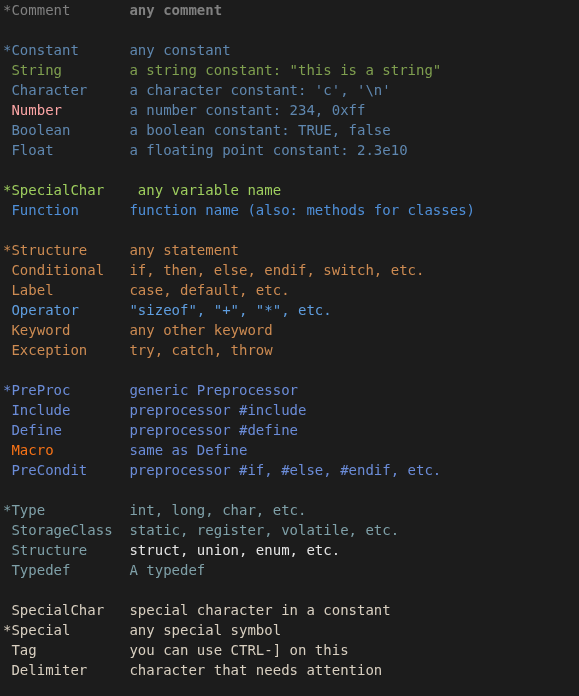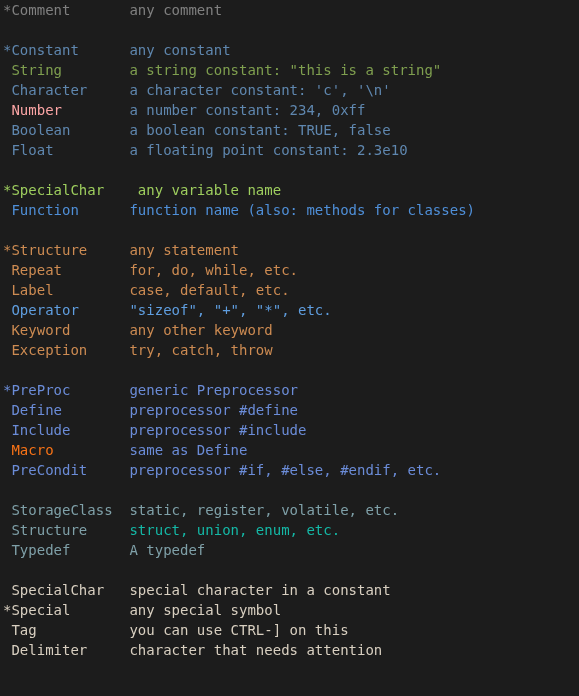--- a/index.html
+++ b/index.html
@@ -35,47 +35,48 @@
   .line.blank {
     height: 20px;
   }
   .seg { white-space: pre; margin-top: 12px; }
 </style>
 </head>
 <body>
 
 <div id="terminal">
   <div id="lines-root">
-      <div class="line"><span class="seg" style="color: rgb(128, 128, 128);">*Comment       </span><span class="seg" style="color: rgb(128, 128, 128);">any comment</span></div>
+      <div class="line"><span class="seg" style="color: rgb(128, 128, 128);">*Comment       </span><span class="seg" style="color: rgb(128, 128, 128); font-weight: bold;">any comment</span></div>
       <div class="line blank">&nbsp;</div>
       <div class="line"><span class="seg" style="color: rgb(95, 135, 175);">*Constant      </span><span class="seg" style="color: rgb(95, 135, 175);">any constant</span></div>
       <div class="line"><span class="seg" style="color: rgb(127, 159, 79);"> String        </span><span class="seg" style="color: rgb(127, 159, 79);">a string constant: "this is a string"</span></div>
       <div class="line"><span class="seg" style="color: rgb(95, 135, 175);"> Character     </span><span class="seg" style="color: rgb(95, 135, 175);">a character constant: 'c', '\n'</span></div>
       <div class="line"><span class="seg" style="color: #fca5a5;"> Number        </span><span class="seg" style="color: rgb(95, 135, 175);">a number constant: 234, 0xff</span></div>
       <div class="line"><span class="seg" style="color: rgb(95, 135, 175);"> Boolean       </span><span class="seg" style="color: rgb(95, 135, 175);">a boolean constant: TRUE, false</span></div>
       <div class="line"><span class="seg" style="color: rgb(95, 135, 175);"> Float         </span><span class="seg" style="color: rgb(95, 135, 175);">a floating point constant: 2.3e10</span></div>
       <div class="line blank">&nbsp;</div>
       <div class="line"><span class="seg" style="color: rgb(158, 206, 94);">*SpecialChar    </span><span class="seg" style="color: rgb(158, 206, 94);">any variable name</span></div>
       <div class="line"><span class="seg" style="color: rgb(79, 143, 216);"> Function      </span><span class="seg" style="color: rgb(79, 143, 216);">function name (also: methods for classes)</span></div>
       <div class="line blank">&nbsp;</div>
       <div class="line"><span class="seg" style="color: rgb(205, 139, 82);">*Structure     </span><span class="seg" style="color: rgb(205, 139, 82);">any statement</span></div>
-      <div class="line"><span class="seg" style="color: rgb(205, 139, 82);"> Repeat        </span><span class="seg" style="color: rgb(205, 139, 82);">for, do, while, etc.</span></div>
+      <div class="line"><span class="seg" style="color: rgb(205, 139, 82);"> Conditional   </span><span class="seg" style="color: rgb(205, 139, 82);">if, then, else, endif, switch, etc.</span></div>
       <div class="line"><span class="seg" style="color: rgb(205, 139, 82);"> Label         </span><span class="seg" style="color: rgb(205, 139, 82);">case, default, etc.</span></div>
       <div class="line"><span class="seg" style="color: rgb(95, 158, 224);"> Operator      </span><span class="seg" style="color: rgb(95, 158, 224);">"sizeof", "+", "*", etc.</span></div>
       <div class="line"><span class="seg" style="color: rgb(205, 139, 82); text-align: right;"> Keyword       </span><span class="seg" style="color: rgb(205, 139, 82);">any other keyword</span></div>
       <div class="line"><span class="seg" style="color: rgb(205, 139, 82);"> Exception     </span><span class="seg" style="color: rgb(205, 139, 82);">try, catch, throw</span></div>
       <div class="line blank">&nbsp;</div>
       <div class="line"><span class="seg" style="color: rgb(107, 140, 216);">*PreProc       </span><span class="seg" style="color: rgb(107, 140, 216);">generic Preprocessor</span></div>
+      <div class="line"><span class="seg" style="color: rgb(107, 140, 216);"> Include       </span><span class="seg" style="color: rgb(107, 140, 216);">preprocessor #include</span></div>
       <div class="line"><span class="seg" style="color: rgb(107, 140, 216);"> Define        </span><span class="seg" style="color: rgb(107, 140, 216);">preprocessor #define</span></div>
-      <div class="line"><span class="seg" style="color: rgb(107, 140, 216);"> Include       </span><span class="seg" style="color: rgb(107, 140, 216);">preprocessor #include</span></div>
       <div class="line"><span class="seg" style="color: #f97316;"> Macro         </span><span class="seg" style="color: rgb(107, 140, 216);">same as Define</span></div>
       <div class="line"><span class="seg" style="color: rgb(107, 140, 216);"> PreCondit     </span><span class="seg" style="color: rgb(107, 140, 216);">preprocessor #if, #else, #endif, etc.</span></div>
       <div class="line blank">&nbsp;</div>
+      <div class="line"><span class="seg" style="color: rgb(127, 160, 168);">*Type          </span><span class="seg" style="color: rgb(127, 160, 168);">int, long, char, etc.</span></div>
       <div class="line"><span class="seg" style="color: rgb(127, 160, 168);"> StorageClass  </span><span class="seg" style="color: rgb(127, 160, 168);">static, register, volatile, etc.</span></div>
-      <div class="line"><span class="seg" style="color: rgb(127, 160, 168);"> Structure     </span><span class="seg" style="color: #14b8a6;">struct, union, enum, etc.</span></div>
+      <div class="line"><span class="seg" style="color: rgb(127, 160, 168);"> Structure     </span><span class="seg" style="color: #e5e5e5;">struct, union, enum, etc.</span></div>
       <div class="line"><span class="seg" style="color: rgb(127, 160, 168);"> Typedef       </span><span class="seg" style="color: rgb(127, 160, 168);">A typedef</span></div>
       <div class="line blank">&nbsp;</div>
       <div class="line"><span class="seg" style="color: rgb(216, 207, 192);"> SpecialChar   </span><span class="seg" style="color: rgb(216, 207, 192);">special character in a constant</span></div>
       <div class="line"><span class="seg" style="color: rgb(216, 207, 192);">*Special       </span><span class="seg" style="color: rgb(216, 207, 192);">any special symbol</span></div>
       <div class="line"><span class="seg" style="color: rgb(216, 207, 192);"> Tag           </span><span class="seg" style="color: rgb(216, 207, 192);">you can use CTRL-] on this</span></div>
       <div class="line"><span class="seg" style="color: rgb(216, 207, 192);"> Delimiter     </span><span class="seg" style="color: rgb(216, 207, 192);">character that needs attention</span></div>
     </div>
 </div>
 
 </body></html>

